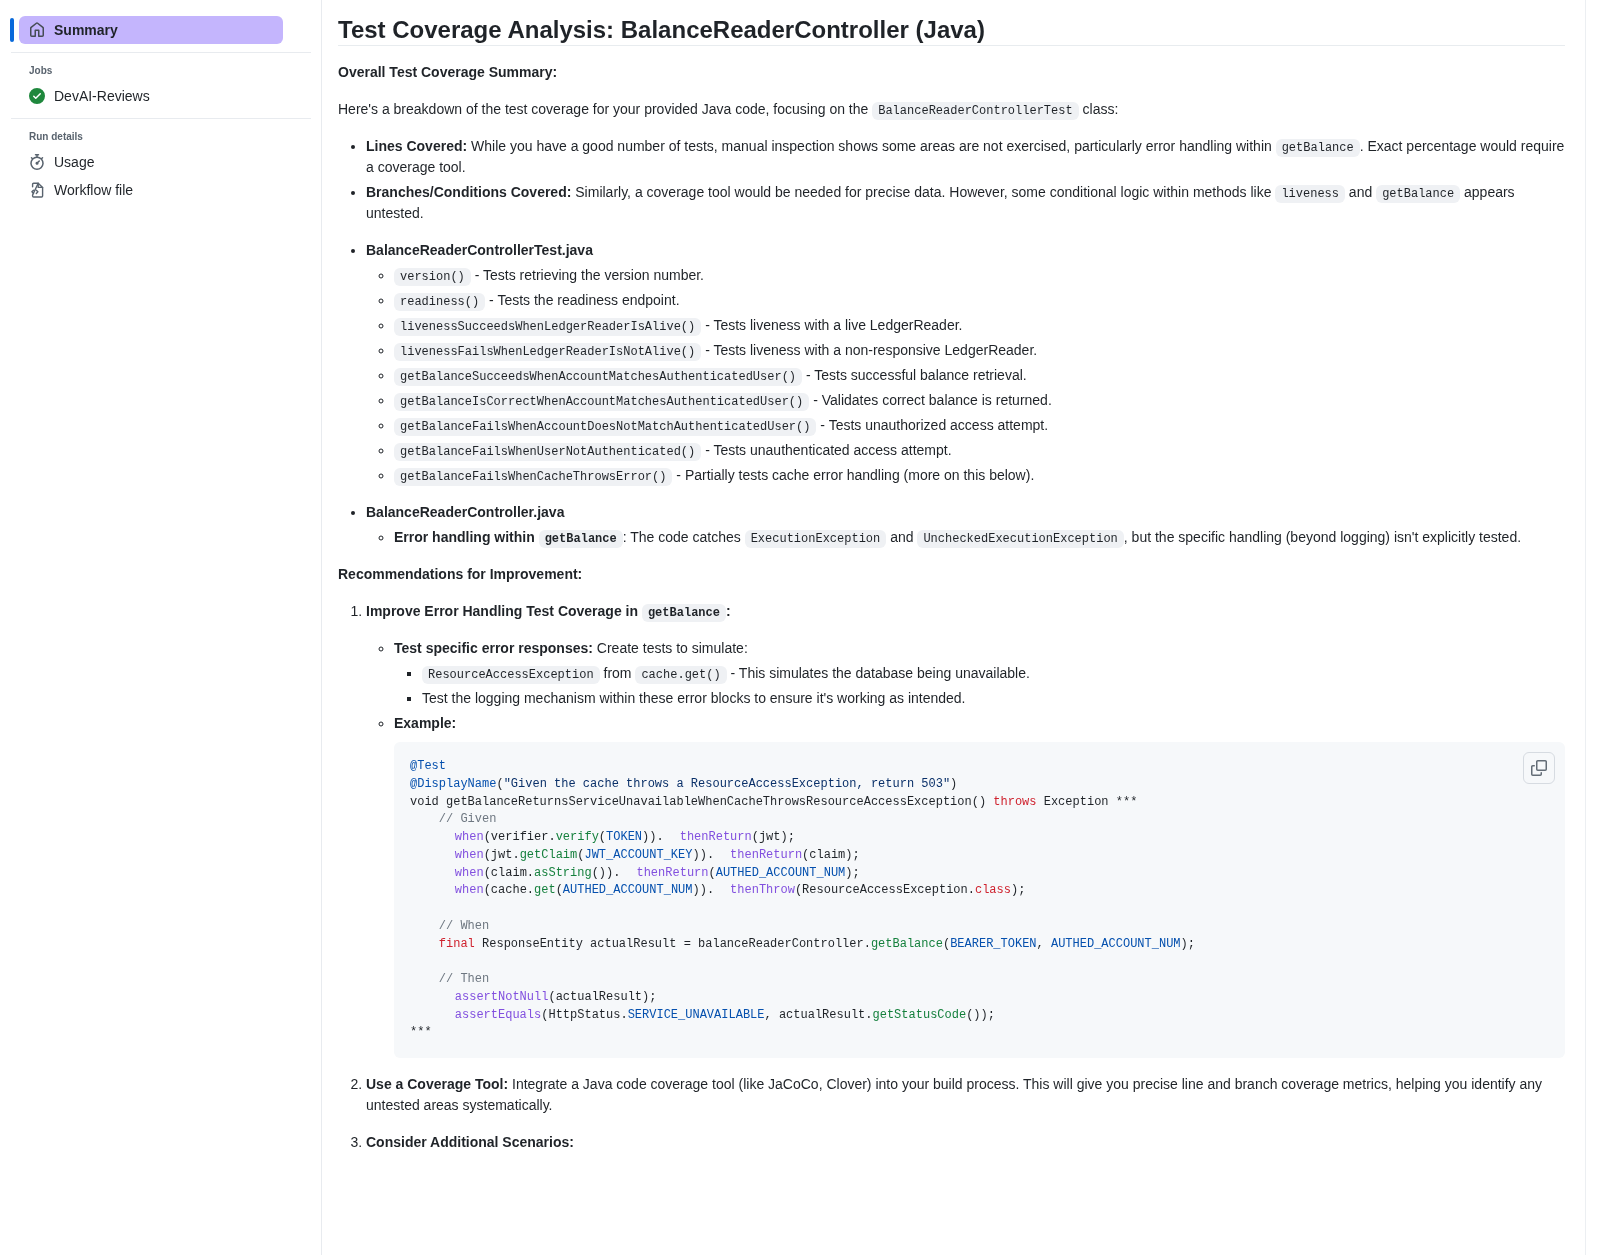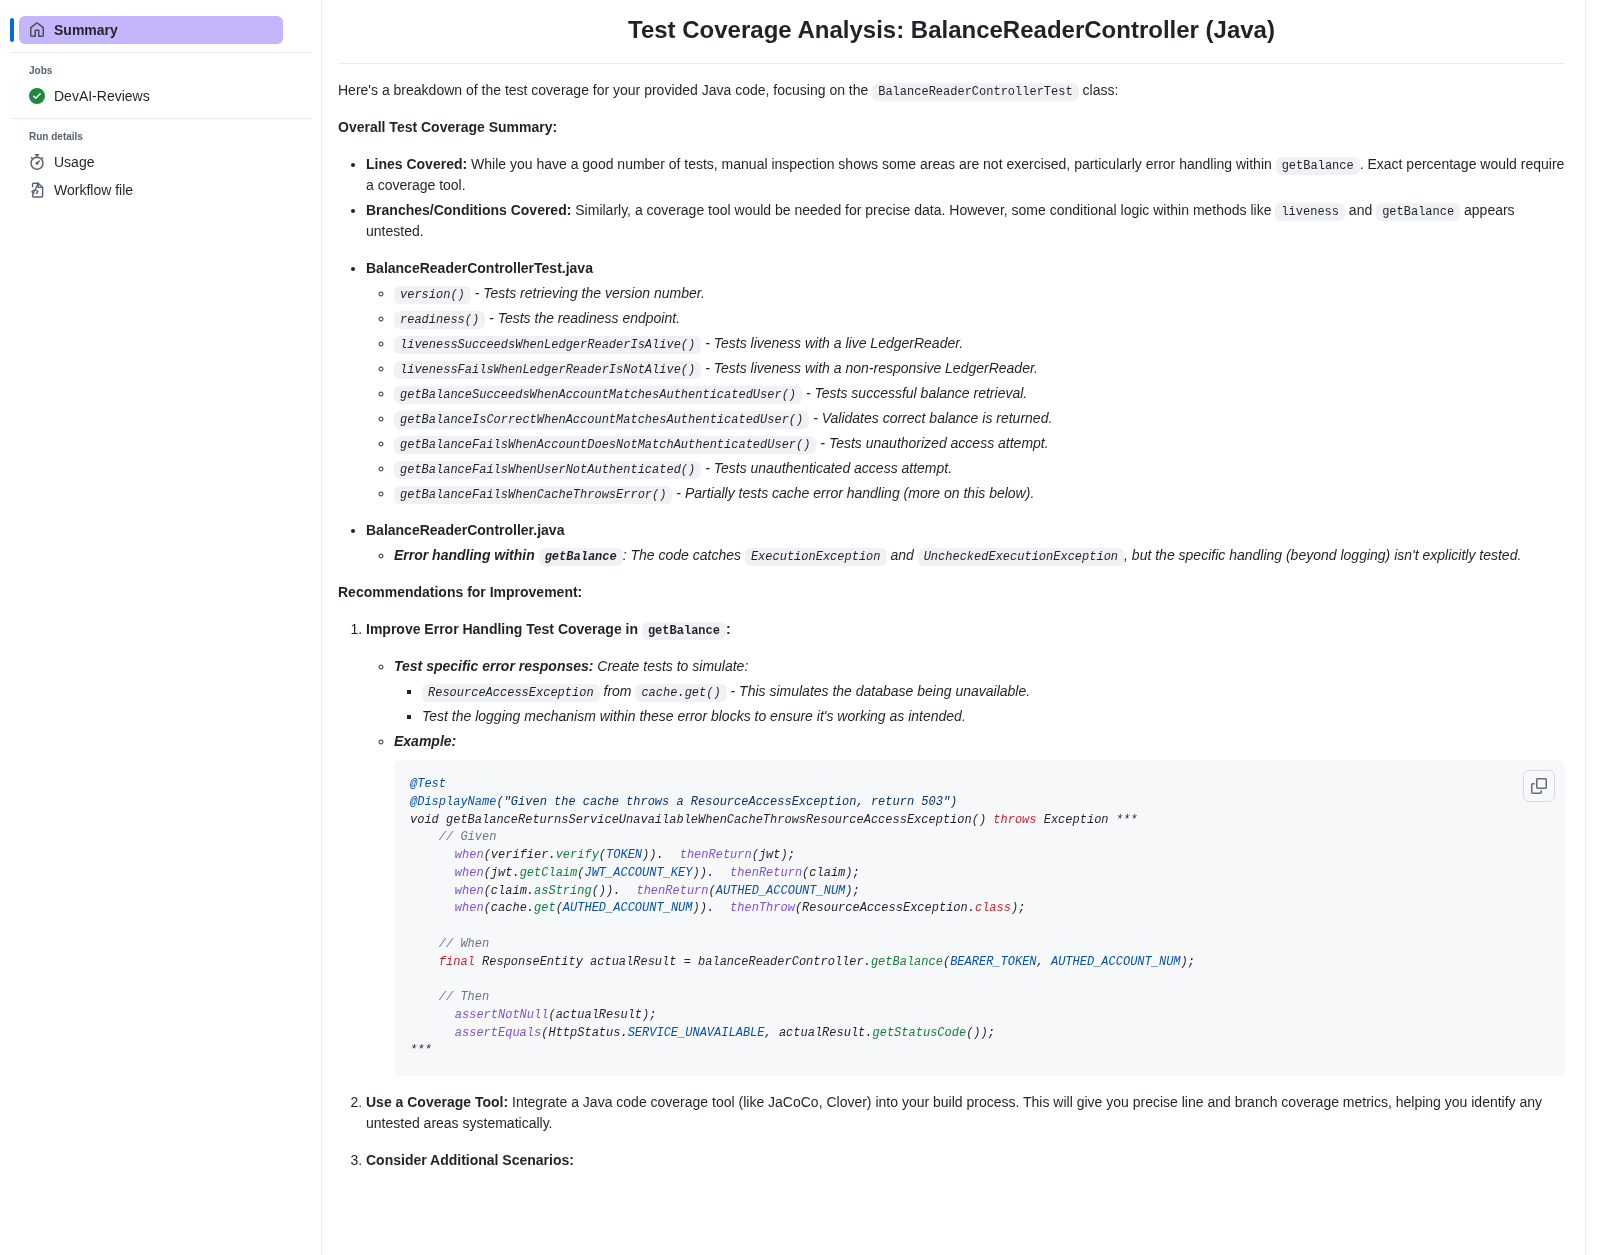--- a/index.html
+++ b/index.html
@@ -23,28 +23,28 @@
   .side-divider { height:1px; background:#e8ebef; margin:8px -28px 6px -8px; }
   .section-label { font-size:10px; font-weight:600; color:#59636e;
     margin:12px 0 6px 10px; }
   .side-row { display:flex; align-items:center; gap:9px; padding:6px 10px;
     font-size:14px; color:#1f2328; border-radius:6px; cursor:pointer; }
   .icon16 { width:16px; height:16px; flex:0 0 16px; display:block; }
 
   
   .main { flex:1 1 auto; padding:15px 20px 24px 16px; overflow:hidden; }
   h1.title { font-size:24px; font-weight:600; line-height:1.25;
-    margin:0 0 16px 0; padding-bottom:18px; border-bottom:1px solid #e8ecef;text-align:center; }
+    margin:0 0 16px 0; padding-bottom:0; border-bottom:1px solid #e8ecef; }
   .md { line-height:1.5; }
   .md p { margin:0 0 16px 0; }
   .md ul, .md ol { margin:0 0 16px 0; padding-left:2em; }
   .md ul ul { margin:4px 0 0 0; }
   .md li { margin-top:4px; }
   .md li > p { margin:0 0 16px 0; }
-  ul.circle { list-style-type:circle;font-style:italic; }
+  ul.circle { list-style-type:circle; }
   ul.square { list-style-type:square; }
   ol.loose > li { margin-top:16px; }
   ul.circle.loose > li { }
   strong { font-weight:700; }
 
   code.chip {
     font-family:"Liberation Mono","DejaVu Sans Mono",monospace;
     font-size:12px; background:#eff1f4; border-radius:6px;
     padding:2px 6px; white-space:nowrap;
   }
@@ -114,23 +114,23 @@
       </svg>
       <span>Workflow file</span>
     </div>
   </nav>
 
   <main class="main">
     <h1 class="title">Test Coverage Analysis: BalanceReaderController (Java)</h1>
 
     <div class="md">
 
+      <p><strong>Overall Test Coverage Summary:</strong></p>
+
       <p>Here's a breakdown of the test coverage for your provided Java code, focusing on the <code class="chip">BalanceReaderControllerTest</code> class:</p>
-
-      <p><strong>Overall Test Coverage Summary:</strong></p>
 
       <ul>
         <li><strong>Lines Covered:</strong> While you have a good number of tests, manual inspection shows some areas are not exercised, particularly error handling within <code class="chip">getBalance</code>. Exact percentage would require a coverage tool.</li>
         <li><strong>Branches/Conditions Covered:</strong> Similarly, a coverage tool would be needed for precise data. However, some conditional logic within methods like <code class="chip">liveness</code> and <code class="chip">getBalance</code> appears untested.</li>
       </ul>
 
 
       <ul>
         <li>
           <strong>BalanceReaderControllerTest.java</strong>

